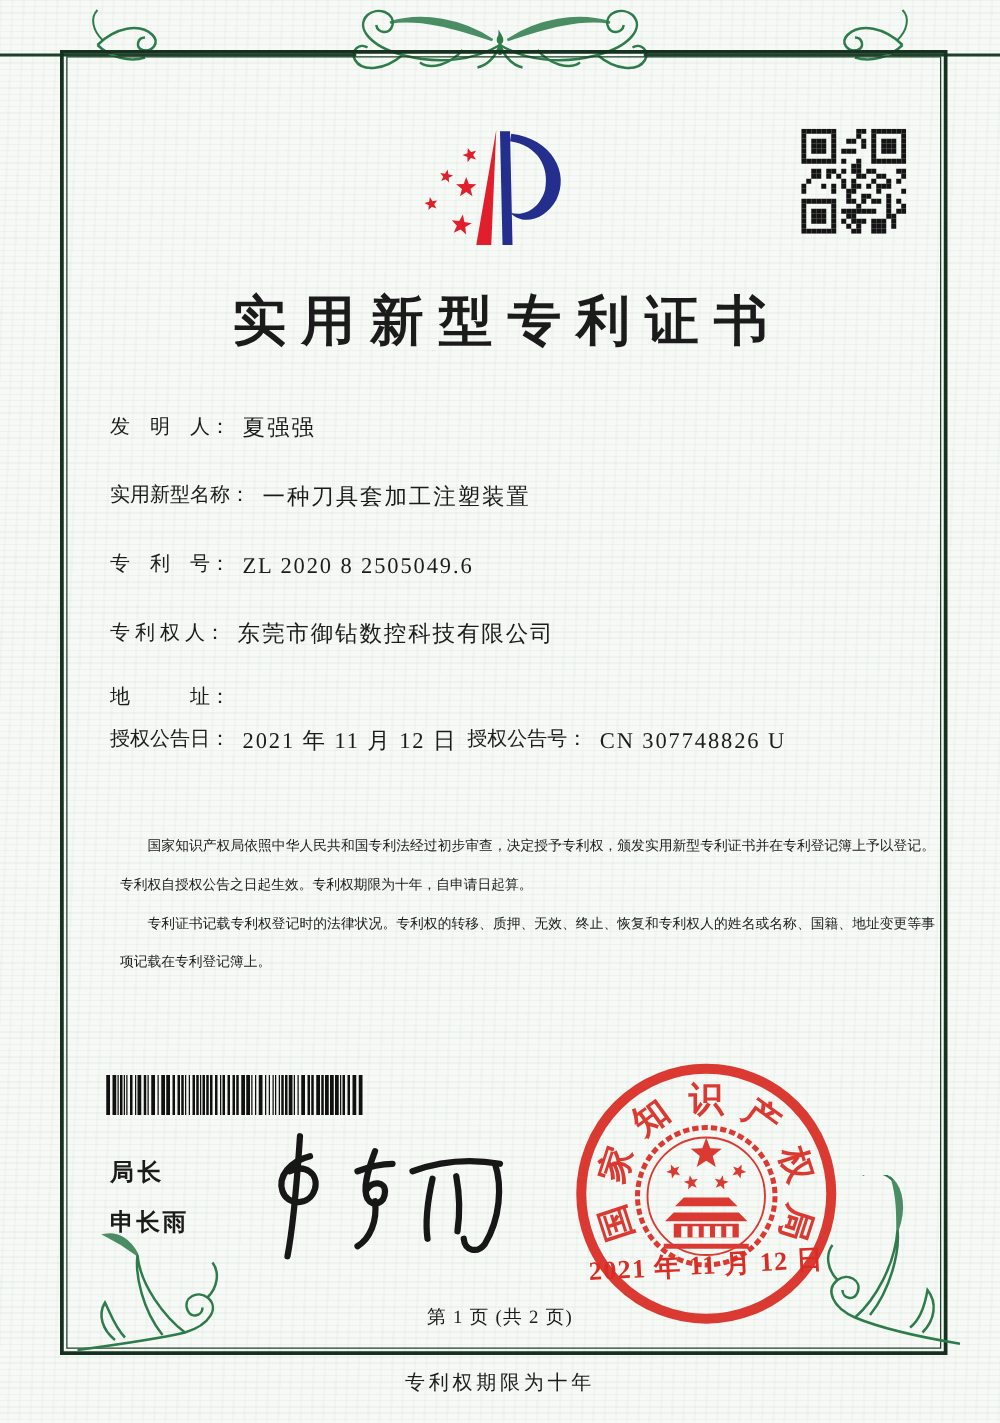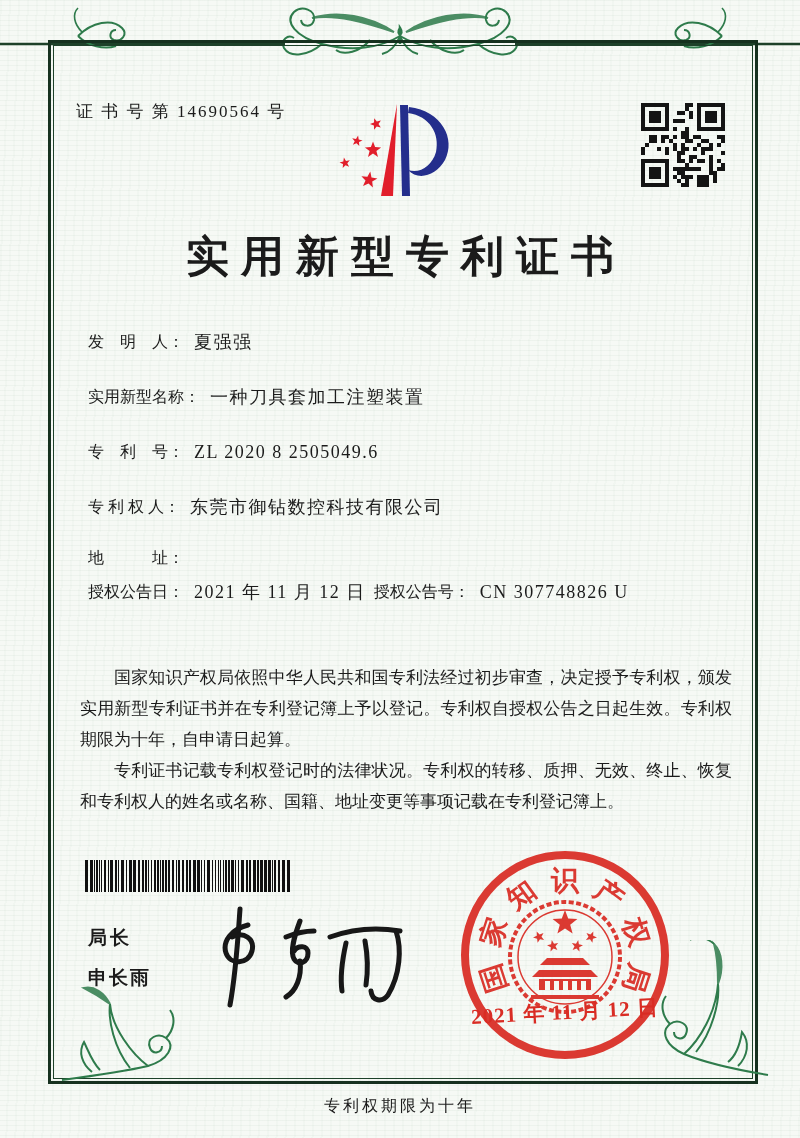--- a/index.html
+++ b/index.html
@@ -37,22 +37,22 @@
   }
   .fields{position:absolute;left:88px;top:325px;width:652px;}
   .frow{display:flex;align-items:flex-start;line-height:34px;margin-bottom:21px;}
   .flabel{flex:0 0 auto;font-size:16px;white-space:pre;}
   .fvalue{flex:1 1 auto;font-size:18px;letter-spacing:1.5px;padding-left:10px;}
   .frow.addr{line-height:26px;margin-top:6px;margin-bottom:4px;}
   .frow.grant{margin-bottom:0;}
   .grant-pair{display:flex;align-items:flex-start;}
   .grant-pair.second{margin-left:8px;}
   .paragraphs{
-    position:absolute;left:80px;top:662px;width:652px;
-    font-size:17px;line-height:31px;text-align:justify;
+    position:absolute;left:96px;top:662px;width:652px;
+    font-size:11px;line-height:31px;text-align:justify;
   }
   .paragraphs p{margin:0;text-indent:2em;}
   .barcode{
     position:absolute;left:85px;top:860px;width:206px;height:32px;
     display:flex;align-items:stretch;
   }
   .barcode div{height:100%;}
   .signer{position:absolute;left:88px;top:925px;font-family:"Liberation Sans","DejaVu Sans",sans-serif;}
   .signer .srole{font-size:19px;font-weight:bold;letter-spacing:3px;}
   .signer .sname{font-size:19px;font-weight:bold;letter-spacing:2px;margin-top:14px;}
@@ -124,21 +124,20 @@
     <g stroke="#2e7b4b" fill="none" stroke-width="2">
       <path d="M140,135 C110,130 80,124 56,114 C38,106 32,92 42,84 C50,78 62,84 58,94 C55,101 46,99 46,92"></path>
       <path d="M56,114 C72,100 88,72 90,44 C92,62 84,92 68,112"></path>
       <path d="M90,44 C96,28 94,12 86,4 C90,18 90,32 90,44 Z" fill="#2e7b4b" opacity="0.85"></path>
       <path d="M110,126 C120,116 122,102 114,92 C112,104 108,116 100,122"></path>
       <path d="M42,84 C34,76 32,64 38,56"></path>
       <path d="M86,4 C80,-2 70,-4 62,0" stroke-width="1.6"></path>
     </g>
   </svg>
 
-  <div class="cert-number">证 书 号 第 14690564 号</div>
 
   <svg class="logo" viewBox="0 0 140 108">
     <g id="logo-stars" fill="#e11e2b">
         <polygon points="44.2,22.3 46.8,25.6 50.9,24.5 48.5,28.0 50.8,31.6 46.7,30.4 44.1,33.7 43.9,29.5 40.0,27.9 44.0,26.5"></polygon>
         <polygon points="28.1,39.6 28.7,43.4 32.5,44.4 29.0,46.1 29.3,50.0 26.5,47.3 22.9,48.7 24.7,45.3 22.2,42.3 26.0,42.9"></polygon>
         <polygon points="43.0,45.5 45.1,51.1 51.1,51.4 46.4,55.1 48.0,60.9 43.0,57.6 38.0,60.9 39.6,55.1 34.9,51.4 40.9,51.1"></polygon>
         <polygon points="13.9,61.6 16.0,64.9 19.8,64.3 17.3,67.3 19.1,70.7 15.5,69.3 12.7,72.0 13.0,68.1 9.5,66.4 13.3,65.4"></polygon>
         <polygon points="40.3,75.6 41.5,81.5 47.4,82.6 42.2,85.6 42.9,91.5 38.5,87.5 33.0,90.1 35.5,84.6 31.4,80.2 37.4,80.8"></polygon>
       </g>
     <path fill="#e11e2b" d="M67,8 L51,100 L63,100 Z"></path>
@@ -563,15 +562,16 @@
         <rect x="99" y="136" width="5" height="9"></rect>
         <rect x="108" y="136" width="5" height="9"></rect>
         <rect x="117" y="136" width="5" height="9"></rect>
         <rect x="126" y="136" width="5" height="9"></rect>
       </g>
       <path d="M76,150 L144,150 L144,154 L76,154 Z" stroke="none"></path>
     </g>
   </svg>
   <div class="seal-date">2021 年 11 月 12 日</div>
 
+  <div class="page-info">第 1 页 (共 2 页)</div>
   <div class="back-note">专利权期限为十年</div>
 
 </div>
 
 </body></html>

